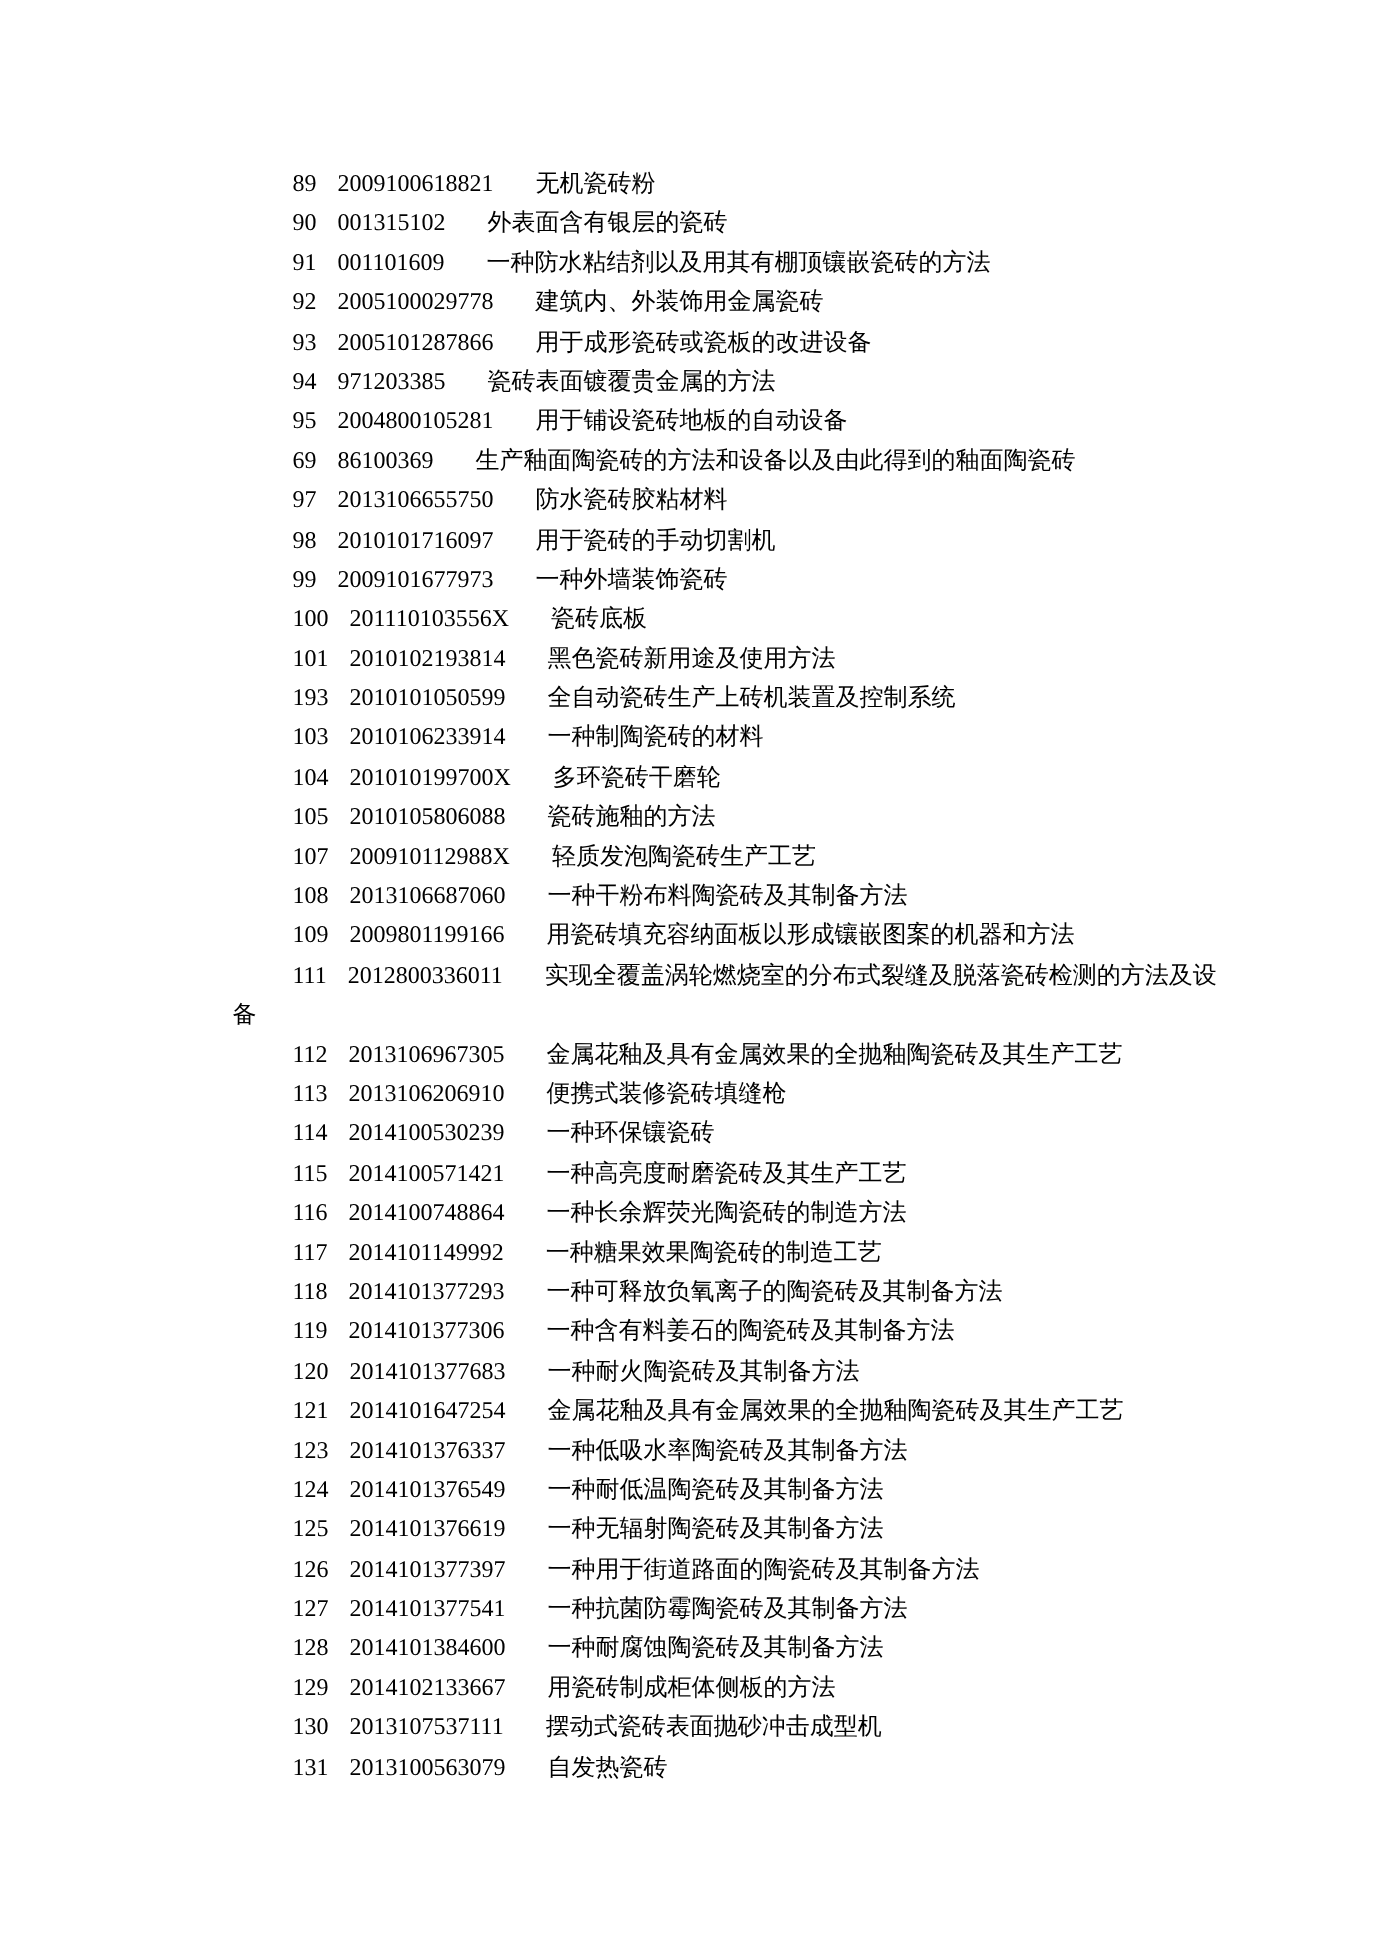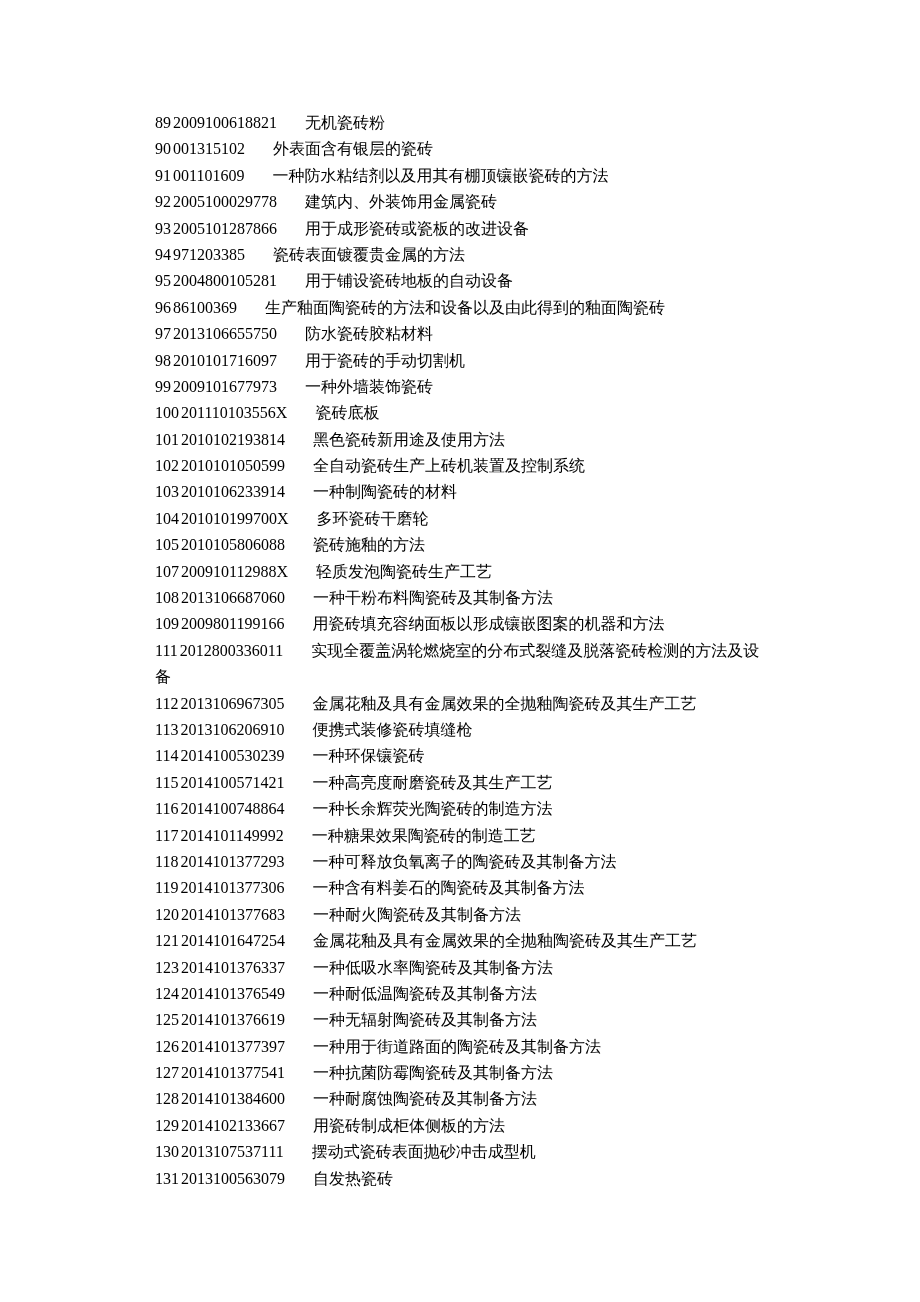--- a/index.html
+++ b/index.html
@@ -12,24 +12,25 @@
     line-height: 1.65;
     width: 920px;
     box-sizing: border-box;
   }
   .row {
     display: block;
     white-space: nowrap;
   }
   .idx {
     display: inline;
+    margin-left: 40px;
   }
   .code {
     display: inline;
-    margin-left: 2px;
+    margin-left: 14px;
     text-align: right;
   }
   .title {
     display: inline;
     margin-left: 28px;
     text-align: right;
   }
   .cont {
     display: block;
   }
@@ -38,27 +39,27 @@
 <body>
 
 <div id="list">
     <div class="row"><span class="idx">89</span><span class="code">2009100618821</span><span class="title">无机瓷砖粉</span></div>
     <div class="row"><span class="idx">90</span><span class="code">001315102</span><span class="title">外表面含有银层的瓷砖</span></div>
     <div class="row"><span class="idx">91</span><span class="code">001101609</span><span class="title">一种防水粘结剂以及用其有棚顶镶嵌瓷砖的方法</span></div>
     <div class="row"><span class="idx">92</span><span class="code">2005100029778</span><span class="title">建筑内、外装饰用金属瓷砖</span></div>
     <div class="row"><span class="idx">93</span><span class="code">2005101287866</span><span class="title">用于成形瓷砖或瓷板的改进设备</span></div>
     <div class="row"><span class="idx">94</span><span class="code">971203385</span><span class="title">瓷砖表面镀覆贵金属的方法</span></div>
     <div class="row"><span class="idx">95</span><span class="code">2004800105281</span><span class="title">用于铺设瓷砖地板的自动设备</span></div>
-    <div class="row"><span class="idx">96</span><span class="code">86100369</span><span class="title">生产釉面陶瓷砖的方法和设备以及由此得到的釉面陶瓷砖</span></div>
+    <div class="row"><span class="idx">69</span><span class="code">86100369</span><span class="title">生产釉面陶瓷砖的方法和设备以及由此得到的釉面陶瓷砖</span></div>
     <div class="row"><span class="idx">97</span><span class="code">2013106655750</span><span class="title">防水瓷砖胶粘材料</span></div>
     <div class="row"><span class="idx">98</span><span class="code">2010101716097</span><span class="title">用于瓷砖的手动切割机</span></div>
     <div class="row"><span class="idx">99</span><span class="code">2009101677973</span><span class="title">一种外墙装饰瓷砖</span></div>
     <div class="row"><span class="idx">100</span><span class="code">201110103556X</span><span class="title">瓷砖底板</span></div>
     <div class="row"><span class="idx">101</span><span class="code">2010102193814</span><span class="title">黑色瓷砖新用途及使用方法</span></div>
-    <div class="row"><span class="idx">102</span><span class="code">2010101050599</span><span class="title">全自动瓷砖生产上砖机装置及控制系统</span></div>
+    <div class="row"><span class="idx">193</span><span class="code">2010101050599</span><span class="title">全自动瓷砖生产上砖机装置及控制系统</span></div>
     <div class="row"><span class="idx">103</span><span class="code">2010106233914</span><span class="title">一种制陶瓷砖的材料</span></div>
     <div class="row"><span class="idx">104</span><span class="code">201010199700X</span><span class="title">多环瓷砖干磨轮</span></div>
     <div class="row"><span class="idx">105</span><span class="code">2010105806088</span><span class="title">瓷砖施釉的方法</span></div>
     <div class="row"><span class="idx">107</span><span class="code">200910112988X</span><span class="title">轻质发泡陶瓷砖生产工艺</span></div>
     <div class="row"><span class="idx">108</span><span class="code">2013106687060</span><span class="title">一种干粉布料陶瓷砖及其制备方法</span></div>
     <div class="row"><span class="idx">109</span><span class="code">2009801199166</span><span class="title">用瓷砖填充容纳面板以形成镶嵌图案的机器和方法</span></div>
     <div class="row"><span class="idx">111</span><span class="code">2012800336011</span><span class="title">实现全覆盖涡轮燃烧室的分布式裂缝及脱落瓷砖检测的方法及设</span></div>
     <div class="cont">备</div>
     <div class="row"><span class="idx">112</span><span class="code">2013106967305</span><span class="title">金属花釉及具有金属效果的全抛釉陶瓷砖及其生产工艺</span></div>
     <div class="row"><span class="idx">113</span><span class="code">2013106206910</span><span class="title">便携式装修瓷砖填缝枪</span></div>

